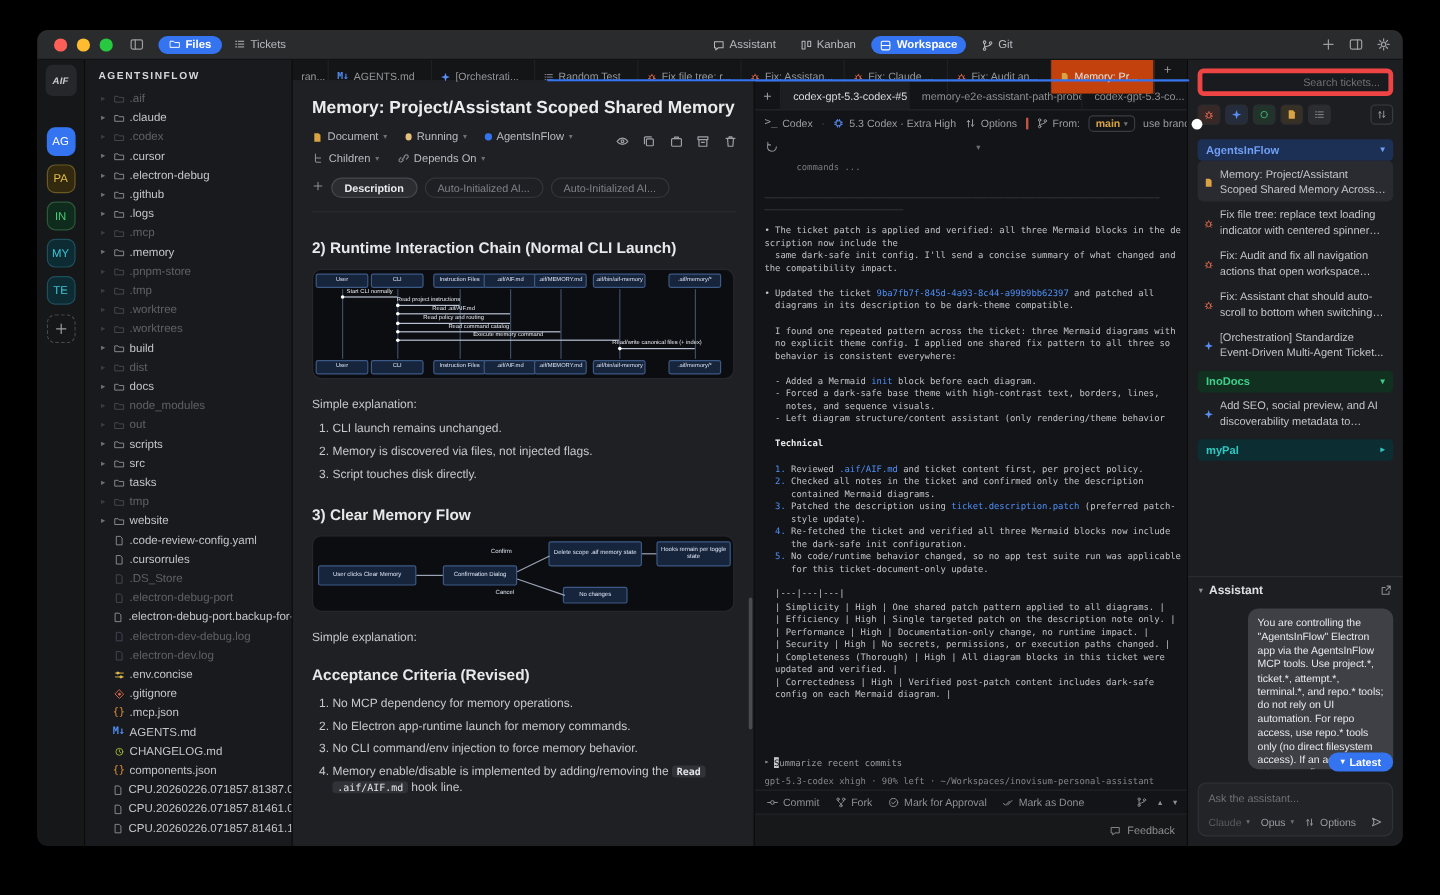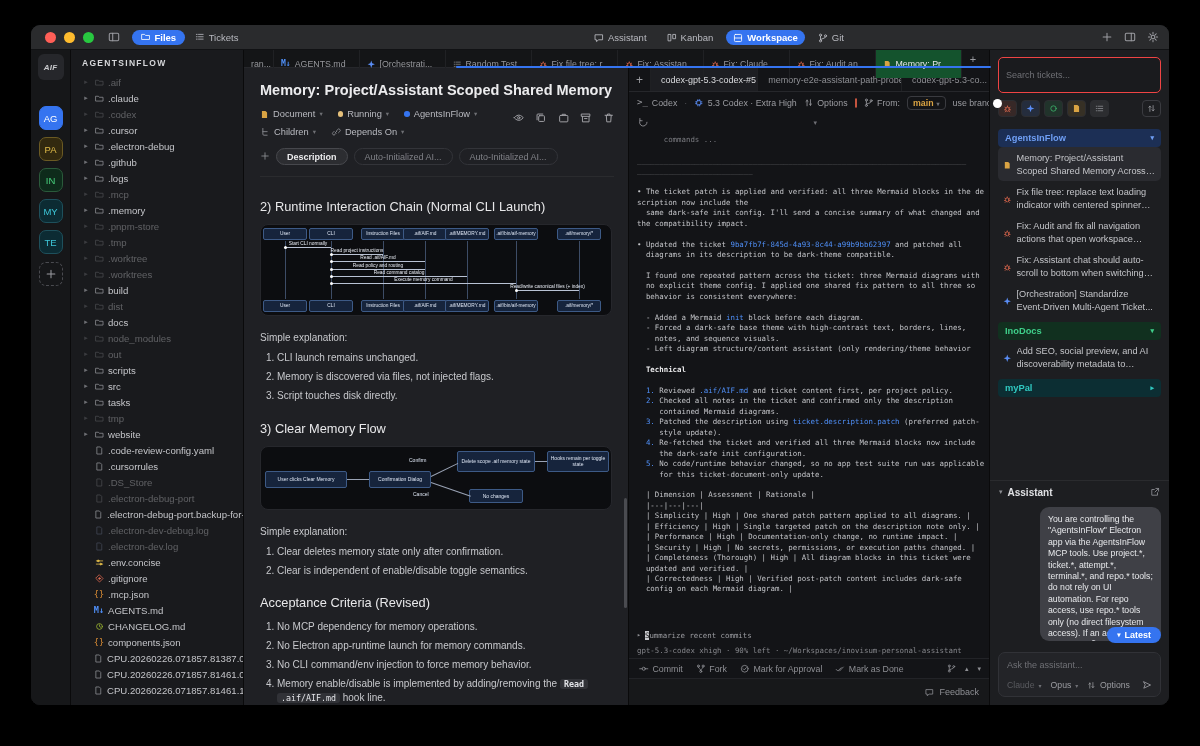--- a/index.html
+++ b/index.html
@@ -38,42 +38,42 @@
   .trow { display:flex; align-items:center; height:16px; gap:4px; font-size:9.6px; color:#c4c5c9; white-space:nowrap; overflow:hidden; }
   .trow .chev { width:8px; font-size:7px; color:#6f7075; text-align:center; }
   .trow .ficon { font-size:9px; color:#8e8f94; width:10px; }
   .trow.muted { opacity:.4; }
   .trow.file { padding-left:12px; }
 
   .center { flex:1; display:flex; flex-direction:column; min-width:0; }
   .dstrip { position:relative; height:18px; flex:0 0 18px; background:#141517; display:flex; border-bottom:1px solid #26272b; }
   .dtab { flex:0 0 86px; display:flex; align-items:center; gap:4px; padding:14px 7px; font-size:8.8px; color:#96979c; border-right:1px solid #202124; white-space:nowrap; overflow:hidden; }
   .dtab.first { flex:0 0 30px; }
-  .dtab.active { background:#14532d; color:#e6e6e8; }
+  .dtab.active { background:#c2410c; color:#e6e6e8; }
   .dtab .icon { font-size:8.5px; flex:0 0 auto; }
   .dstrip .addtab { flex:0 0 22px; color:#9b9ca1; font-size:11px; display:flex; align-items:center; justify-content:center; background:none; border:none; }
   .blue-line { position:absolute; left:212px; bottom:-1px; width:535px; height:2px; background:#3574f0; border-radius:1px; }
 
   .center-row { flex:1; display:flex; min-height:0; }
 
   
   .doc { position:relative; flex:0 0 385px; background:#1f2024; border-right:1px solid #0a0a0b; overflow:hidden; }
   .doc-head { padding:14px 14px 0 16px; }
   .doc-title { font-size:14.5px; font-weight:bold; color:#ececee; white-space:nowrap; overflow:hidden; }
   .meta-row { display:flex; align-items:center; gap:15px; margin-top:11px; font-size:9.3px; color:#b9bac0; }
   .meta { display:flex; align-items:center; gap:4px; }
   .meta .cv { font-size:6.5px; color:#6f7075; }
   .head-icons { position:absolute; right:14px; top:44px; display:flex; gap:11px; color:#9fa0a5; font-size:11.5px; }
   .ctabs { display:flex; align-items:center; gap:6px; margin-top:11px; }
   .ctab { border:1px solid #333439; background:none; border-radius:12px; padding:2.5px 10px; font-size:9px; color:#808187; white-space:nowrap; }
   .ctab.active { background:#2c2d31; border-color:#47484d; color:#ececee; font-weight:bold; }
   .ctab-add { color:#8e8f94; font-size:10px; border:none; background:none; }
   .doc-div { border-bottom:1px solid #2a2b2e; margin-top:11px; }
   .article { padding:4px 16px 10px 16px; font-size:10px; color:#c7c8cc; }
-  .article h2 { font-size:12.8px; font-weight:normal; color:#e8e8ea; margin:18px 0 10px; }
+  .article h2 { font-size:12.8px; font-weight:bold; color:#e8e8ea; margin:18px 0 10px; }
   .dg { position:relative; background:#0c0d10; border:1px solid #26272c; border-radius:8px; }
   .dg.seq { height:92px; margin-top:2px; }
   .dg.flow { height:64px; margin-top:2px; }
   .pbox { position:absolute; width:44px; transform:translateX(-50%); background:#16243c; border:1px solid #3d5a86; border-radius:2px; color:#dce4f2; font-size:4.8px; line-height:1.15; text-align:center; padding:2px 1px; }
   .lline { position:absolute; width:1px; background:#3d4c66; }
   .msg { position:absolute; border-top:1px solid #b9c2d4; }
   .msg .md { position:absolute; left:-1px; top:-2px; width:3px; height:3px; border-radius:50%; background:#fff; }
   .msg .ml { position:absolute; left:50%; top:-7px; transform:translateX(-50%); font-size:4.8px; color:#e8ecf4; white-space:nowrap; }
   .fnode { position:absolute; background:#16243c; border:1px solid #3d5a86; border-radius:2px; color:#dce4f2; font-size:5px; line-height:1.2; display:flex; align-items:center; justify-content:center; text-align:center; padding:1px 2px; }
   .fl { position:absolute; height:1px; background:#9aa3b5; transform-origin:left center; }
@@ -115,21 +115,21 @@
   .ta { display:flex; align-items:center; gap:4px; background:none; border:none; color:#8e8f94; font-size:8.8px; }
   .ta .icon { font-size:9.5px; }
   .tact-r { margin-left:auto; display:flex; gap:9px; align-items:center; font-size:9px; }
   .tfoot { flex:0 0 27px; display:flex; align-items:center; justify-content:flex-end; gap:5px; padding:0 12px; background:#17181a; border-top:1px solid #222327; color:#8e8f94; font-size:9px; }
 
   
   .right { flex:0 0 180px; background:#1d1e21; border-left:1px solid #0a0a0b; display:flex; flex-direction:column; min-height:0; }
   .rp-h { flex:0 0 22px; display:flex; align-items:center; padding:4px 9px 0; }
   .rp-h .t { font-size:10px; font-weight:bold; color:#e3e4e8; }
   .rp-h .x { margin-left:auto; color:#8e8f94; font-size:11px; }
-  .search { margin:7px 8px 0; height:36px; border:1px solid #ef4444; background:#1a1b1e; border-radius:5px; display:flex; align-items:center; padding:0 7px; color:#6f7075; font-size:9px; }
+  .search { margin:7px 8px 0; height:23px; border:4px solid #ef4444; background:#1a1b1e; border-radius:5px; display:flex; align-items:center; padding:0 7px; color:#6f7075; font-size:9px;justify-content:flex-end; }
   .filters { margin:7px 8px 0; display:flex; gap:4px; align-items:center; }
   .fchip { width:19px; height:17px; border-radius:4px; display:flex; align-items:center; justify-content:center; font-size:9px; border:1px solid #2c2d31; }
   .fchip.last { margin-left:auto; border-color:#3a3b40; color:#9b9ca1; }
   .groups { margin:7px 8px 0; }
   .ghead { height:18px; border-radius:4px; display:flex; align-items:center; padding:0 7px; font-size:9.3px; font-weight:bold; margin-top:5px; }
   .ghead .cv { margin-left:auto; font-size:7px; }
   .aitem { display:flex; gap:5px; padding:5px 5px 4px; border-radius:5px; }
   .aitem .icon { font-size:8.5px; margin-top:1px; flex:0 0 auto; }
   .aitem .tx { font-size:9.2px; line-height:12.5px; color:#c4c5c9; display:-webkit-box; -webkit-line-clamp:2; -webkit-box-orient:vertical; overflow:hidden; }
   .aitem.sel { background:#2a2b30; }
@@ -842,24 +842,20 @@
                   <div class="fnode" style="left: 286px; top: 4px; width: 62px; height: 21px;">Hooks remain per toggle state</div>
                   <div class="fnode" style="left: 208px; top: 42px; width: 54px; height: 14px;">No changes</div>
                   <div class="fl" style="left: 86px; top: 32px; width: 22px; transform: rotate(0deg);"></div>
                   <div class="fl" style="left: 170px; top: 29px; width: 30px; transform: rotate(-26deg);"></div>
                   <div class="fl" style="left: 274px; top: 14px; width: 12px; transform: rotate(0deg);"></div>
                   <div class="fl" style="left: 170px; top: 35px; width: 42px; transform: rotate(19deg);"></div>
                   <span class="flab" style="left: 148px; top: 10px;">Confirm</span>
                   <span class="flab" style="left: 152px; top: 44px;">Cancel</span>
                 </div>
               <div class="lead">Simple explanation:</div>
-              <ol>
-                  <li>Clear deletes memory state only after confirmation.</li>
-                  <li>Clear is independent of enable/disable toggle semantics.</li>
-                </ol>
               <h2>Acceptance Criteria (Revised)</h2>
               <ol>
                   <li>No MCP dependency for memory operations.</li>
                   <li>No Electron app-runtime launch for memory commands.</li>
                   <li>No CLI command/env injection to force memory behavior.</li>
                   <li><span>Memory enable/disable is implemented by adding/removing the </span><span class="chip b">Read</span><span> </span><span class="chip">.aif/AIF.md</span><span> hook line.</span></li>
                 </ol>
             </div>
             <div class="doc-sb"></div>
           </section>
@@ -954,21 +950,20 @@
                 <div><span class="num">  1.</span><span> Reviewed </span><span class="link">.aif/AIF.md</span><span> and ticket content first, per project policy.</span></div>
                 <div><span class="num">  2.</span><span> Checked all notes in the ticket and confirmed only the description</span></div>
                 <div>     contained Mermaid diagrams.</div>
                 <div><span class="num">  3.</span><span> Patched the description using </span><span class="link">ticket.description.patch</span><span> (preferred patch-</span></div>
                 <div>     style update).</div>
                 <div><span class="num">  4.</span><span> Re-fetched the ticket and verified all three Mermaid blocks now include</span></div>
                 <div>     the dark-safe init configuration.</div>
                 <div><span class="num">  5.</span><span> No code/runtime behavior changed, so no app test suite run was applicable</span></div>
                 <div>     for this ticket-document-only update.</div>
                 <div>&nbsp;</div>
-                <div>  | Dimension | Assessment | Rationale |</div>
                 <div>  |---|---|---|</div>
                 <div>  | Simplicity | High | One shared patch pattern applied to all diagrams. |</div>
                 <div>  | Efficiency | High | Single targeted patch on the description note only. |</div>
                 <div>  | Performance | High | Documentation-only change, no runtime impact. |</div>
                 <div>  | Security | High | No secrets, permissions, or execution paths changed. |</div>
                 <div>  | Completeness (Thorough) | High | All diagram blocks in this ticket were</div>
                 <div>  updated and verified. |</div>
                 <div>  | Correctedness | High | Verified post-patch content includes dark-safe</div>
                 <div>  config on each Mermaid diagram. |</div>
               </div>

